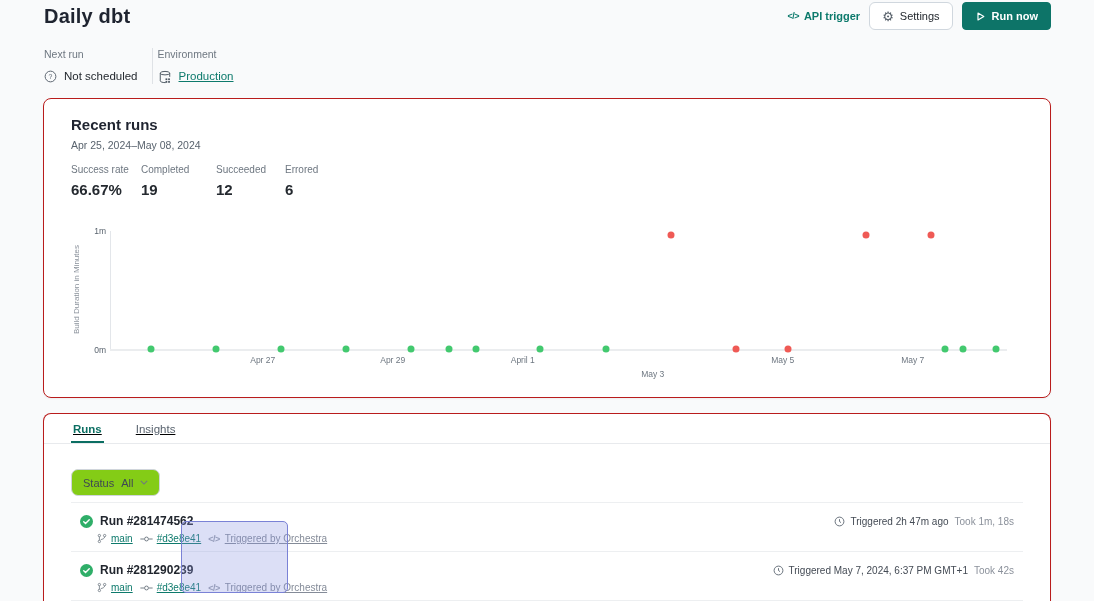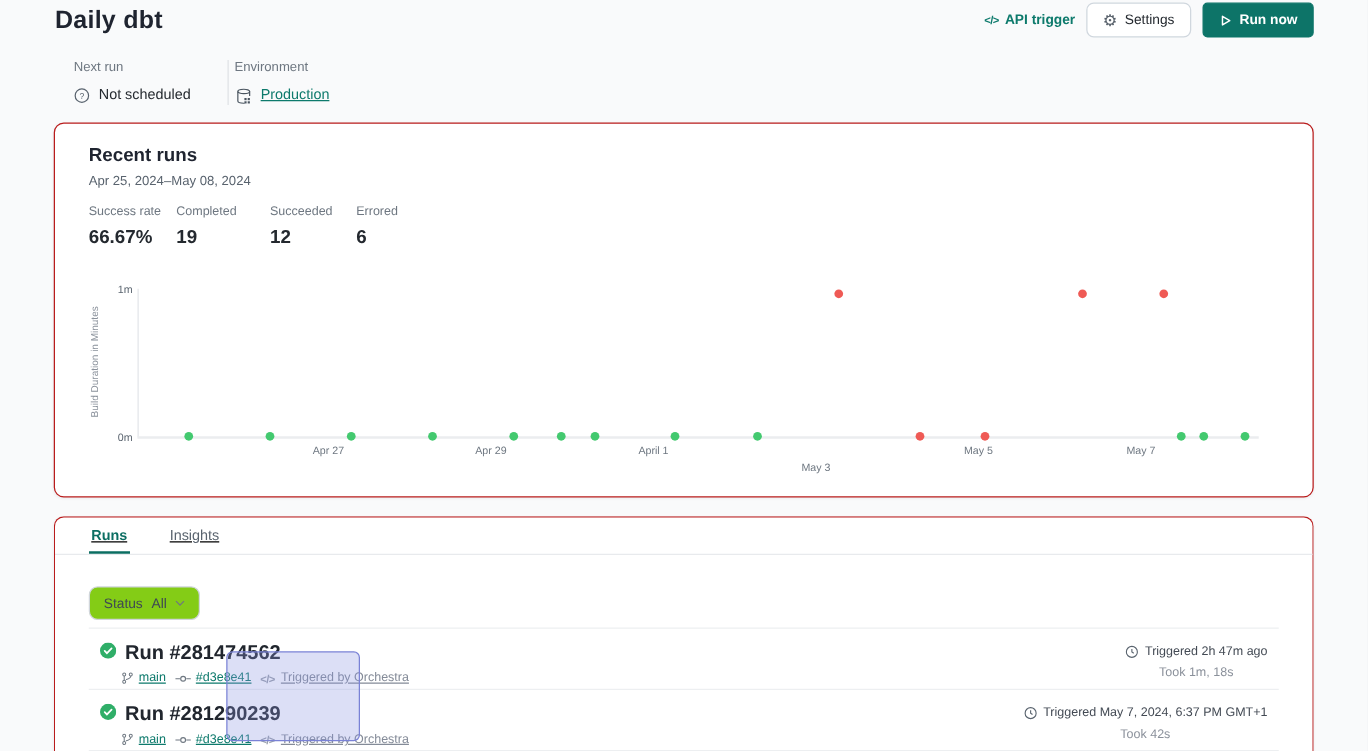--- a/index.html
+++ b/index.html
@@ -13,21 +13,21 @@
   .actions { display:flex; align-items:center; gap:9px; }
   .link-teal { display:flex; align-items:center; gap:5px; color:#0d7a6c; font-size:11px; font-weight:600; text-decoration:none; cursor:pointer; }
   .code-glyph { font-size:9px; font-weight:700; letter-spacing:-.5px; }
   .btn { height:28px; display:flex; align-items:center; gap:6px; padding:0 12px; font-size:11px; border-radius:6px; cursor:pointer; }
   .btn-outline { background:#fff; border:1px solid #d0d7de; color:#24292f; }
   .btn-primary { background:#0d7468; border:1px solid #0d7468; border-radius:4px; color:#fff; font-weight:600; }
   .gear { font-size:13px; color:#57606a; line-height:1; }
 
   
   .meta { position:absolute; left:44px; top:48px; display:flex; }
-  .meta-col { padding-right:14px;margin-left:15px; }
+  .meta-col { padding-right:14px; }
   .meta-col + .meta-col { border-left:1px solid #dfe2e6; padding-left:5px; }
   .meta-label { font-size:10.5px; color:#6e7781; margin-bottom:10px; }
   .meta-value { display:flex; align-items:flex-start; gap:7px; font-size:11.5px; color:#24292f; }
   .env-link { color:#0d7a6c; text-decoration:underline; cursor:pointer; }
 
   
   .card { position:absolute; background:#fff; border:1px solid #b91c1c; border-radius:8px; box-shadow:0 1px 2px rgba(16,24,40,.05);text-decoration:underline; }
   .card-recent { left:43px; top:98px; width:1008px; height:300px; }
   .card-runs { left:43px; top:413px; width:1008px; height:189px; border-radius:8px 8px 0 0; border-bottom:none; }
 
@@ -50,28 +50,28 @@
   .xticks { position:absolute; left:66px; top:256px; width:925px; height:12px; }
   .xtick { position:absolute; transform:translateX(-50%); font-size:8.5px; color:#6e7781; white-space:nowrap; }
 
   
   .tabs { height:30px; border-bottom:1px solid #e8eaed; display:flex; gap:30px; padding-left:27px; }
   .tab { display:flex; align-items:center; font-size:11.5px; color:#59636e; cursor:pointer; padding:0 2px; }
   .tab.active { color:#0b6e62; font-weight:700; box-shadow:inset 0 -2px 0 #0b6e62; }
   .filter-btn { position:absolute; left:27px; top:55px; height:27px; display:flex; align-items:center; gap:7px; padding:0 11px; background:#84cc16; border:1px solid #d0d5db; border-radius:7px; font-size:11px; color:#3f4854; cursor:pointer; }
   .run-list { position:absolute; left:27px; right:27px; top:88px; border-top:1px solid #edeff1; }
   .run-row { height:49px; border-bottom:1px solid #edeff1; display:flex; justify-content:space-between; padding:11px 9px 0 9px; }
-  .title-row { display:flex; align-items:flex-start; gap:7px; font-size:16px; font-weight:700; color:#21262e; }
+  .title-row { display:flex; align-items:flex-end; gap:7px; font-size:12px; font-weight:700; color:#21262e; }
   .sub-row { margin-left:17px; margin-top:5px; display:flex; align-items:center; gap:7px; font-size:10px; }
   .icon-pair { display:flex; align-items:center; gap:4px; }
   .link-sm { color:#0d7a6c; text-decoration:underline; cursor:pointer; }
   .trigger-link { display:flex; align-items:center; gap:5px; color:#848b98; cursor:pointer; }
   .trigger-link .lbl { text-decoration:underline; }
   .trigger-link .code-glyph { color:#9aa0ab; }
-  .run-right { display:flex; flex-direction:column; align-items:center; gap:6px; padding-top:2px; }
+  .run-right { display:flex; flex-direction:row; align-items:flex-start; gap:6px; padding-top:2px; }
   .triggered { display:flex; align-items:center; gap:5px; font-size:10px; color:#434a54; }
   .took { font-size:10px; color:#8b919b; }
 
   .highlight-overlay { position:absolute; left:181px; top:521px; width:107px; height:72px; border:1.5px solid #7a82d6; background:rgba(139,150,224,.3); border-radius:5px; z-index:6; pointer-events:none; }
 
   svg { display:block; }
 </style>
 </head>
 <body>
 

